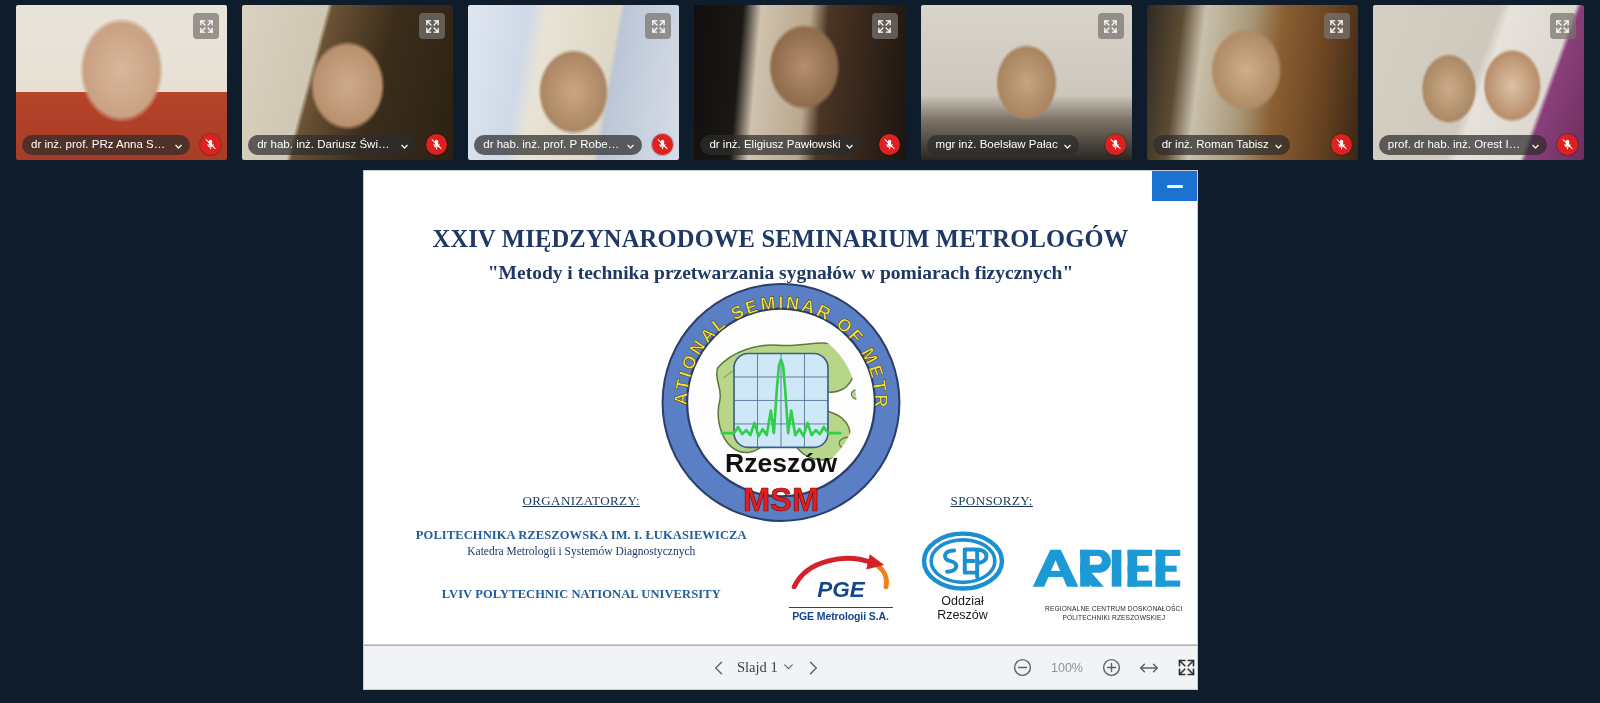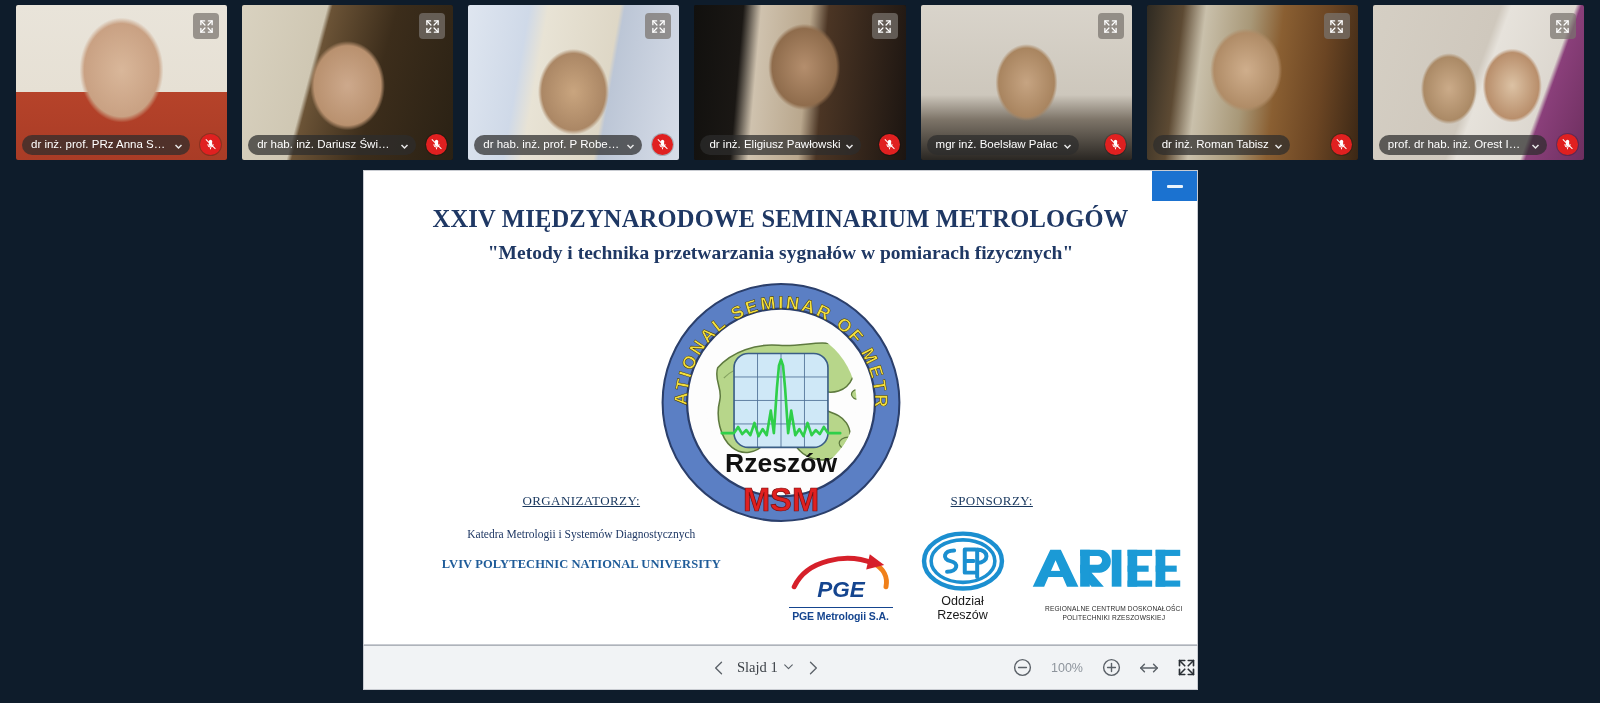--- a/index.html
+++ b/index.html
@@ -90,21 +90,21 @@
   }
   #minimize-btn {
     position: absolute; right: 0px; top: 0px; width: 45px; height: 30px;
     background: #1b72d0; display: flex; align-items: center; justify-content: center;
     cursor: pointer; z-index: 5;
   }
   #minimize-btn .bar { width: 16px; height: 3px; background: #eaf3fb; border-radius: 1px; }
 
   .slide-title {
     text-align: center; color: #1f3864; font-family: "Liberation Serif", serif;
-    font-weight: bold; font-size: 24.5px; letter-spacing: .2px; margin-top: 34px;
+    font-weight: bold; font-size: 24.5px; letter-spacing: .2px; margin-top: 54px;
   }
   .slide-subtitle {
     text-align: center; color: #1f3864; font-family: "Liberation Serif", serif;
     font-weight: bold; font-size: 19.5px; margin-top: 9px;
   }
 
   
   #logo { position: absolute; left: 50%; top: 109px; transform: translateX(-50%);
           width: 245px; height: 245px; }
 
@@ -116,21 +116,21 @@
     text-decoration: underline; letter-spacing: .4px;
   }
   .org-block { margin-top: 19px; }
   .org-name {
     font-family: "Liberation Serif", serif; font-weight: bold; font-size: 12.5px;
     color: #1f5c99; letter-spacing: .1px;
   }
   .org-dept {
     font-family: "Liberation Serif", serif; font-size: 11.5px; color: #1f3864; margin-top: 2px;
   }
-  .org-block2 { margin-top: 17px; }
+  .org-block2 { margin-top: 30px; }
 
   
   .sponsors { display: flex; align-items: flex-end; justify-content: center; gap: 22px; margin-top: 22px; }
   .sp { text-align: center; }
 
   .pge-mark { width: 108px; height: 60px; position: relative; }
   .pge-label { font-size: 10.5px; font-weight: bold; color: #15458f; margin-top: 2px;
                letter-spacing: -.1px; }
 
   .sep-mark { width: 92px; height: 62px; }
@@ -456,20 +456,21 @@
 
           <text x="120" y="226" text-anchor="middle" font-family="Liberation Sans, sans-serif" font-size="32" font-weight="bold" fill="#e02020" stroke="#7a0c0c" stroke-width="0.7">MSM</text>
         </svg>
       </div>
 
       <div class="cols">
 
         <div class="col">
           <div class="col-head">ORGANIZATORZY:</div>
           <div class="org-block">
+            <div class="org-name">POLITECHNIKA RZESZOWSKA IM. I. ŁUKASIEWICZA</div>
             <div class="org-dept">Katedra Metrologii i Systemów Diagnostycznych</div>
           </div>
           <div class="org-block2">
             <div class="org-name">LVIV POLYTECHNIC NATIONAL UNIVERSITY</div>
           </div>
         </div>
 
         <div class="col">
           <div class="col-head">SPONSORZY:</div>
 

